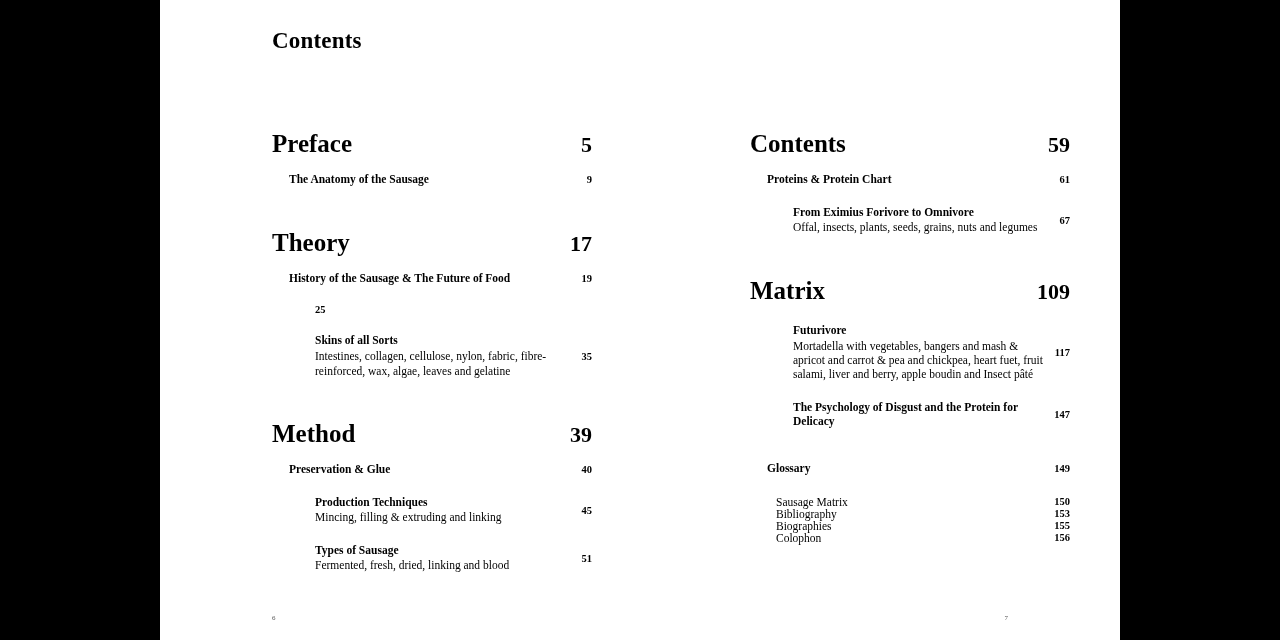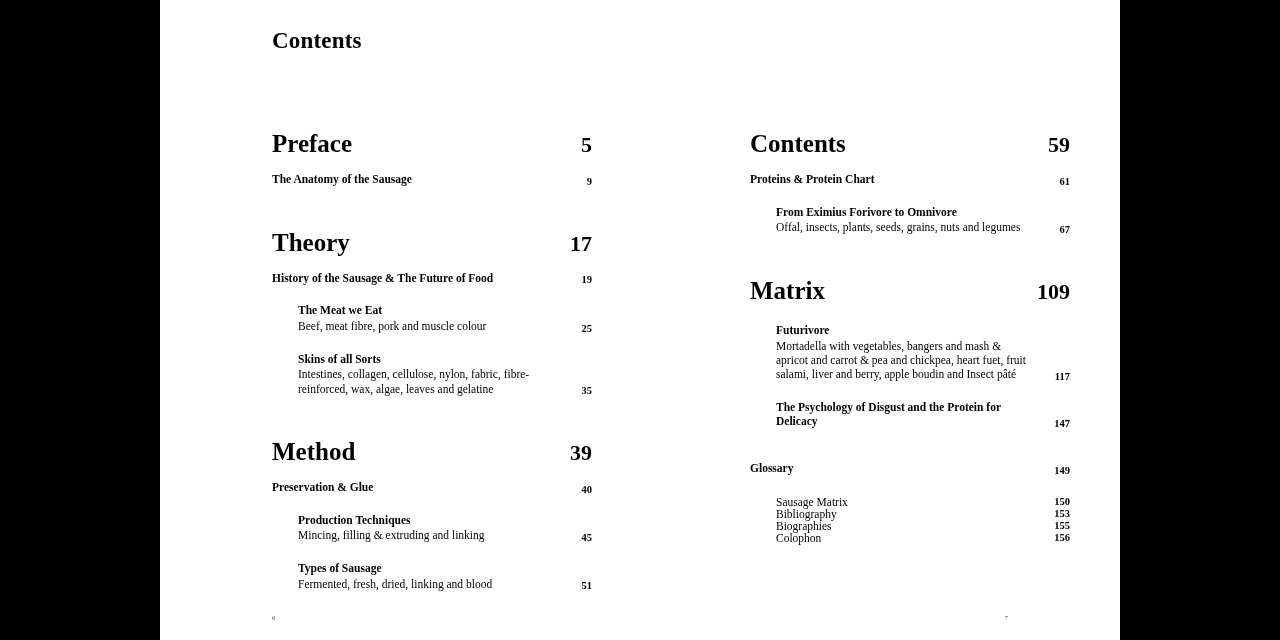--- a/index.html
+++ b/index.html
@@ -70,22 +70,23 @@
     color: #000;
   }
   .sec-page {
     font-size: 22px;
     font-weight: bold;
     color: #000;
     white-space: nowrap;
   }
   .entry {
     display: flex;
-    align-items: flex-end;
+    align-items: center;
     justify-content: space-between;
+    margin-left: 17px;
   }
   .entry-lv1 {
     margin-top: 14px;
     padding-left: 0;
   }
   .entry-lv2 {
     margin-top: 18px;
     padding-left: 26px;
   }
   .entry-text {
@@ -165,24 +166,20 @@
           <span class="sec-title">Theory</span>
           <span class="sec-page">17</span>
         </div>
         <div class="entry entry-lv1">
           <div class="entry-text">
             <div class="entry-title">History of the Sausage &amp; The Future of Food</div>
           </div>
           <div class="entry-page">19</div>
         </div>
         <div class="entry entry-lv2">
-          <div class="entry-text">
-            <div class="entry-title">The Meat we Eat</div>
-            <div class="entry-desc">Beef, meat fibre, pork and muscle colour</div>
-          </div>
           <div class="entry-page">25</div>
         </div>
         <div class="entry entry-lv2">
           <div class="entry-text">
             <div class="entry-title">Skins of all Sorts</div>
             <div class="entry-desc">Intestines, collagen, cellulose, nylon, fabric, fibre-reinforced, wax, algae, leaves and gelatine</div>
           </div>
           <div class="entry-page">35</div>
         </div>
       </div>

